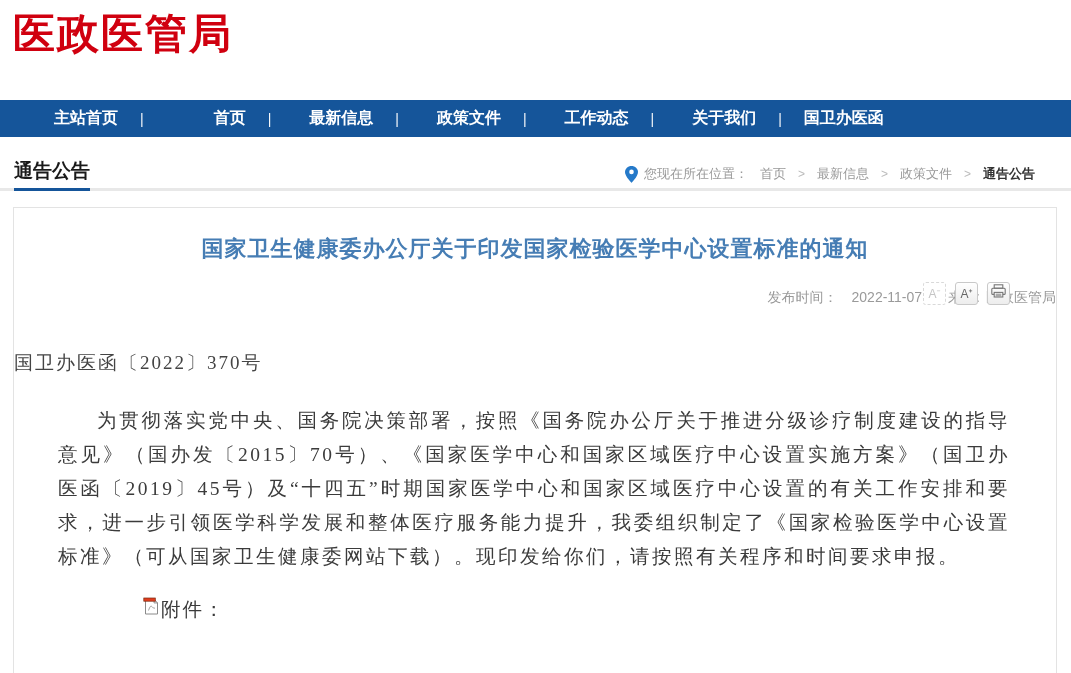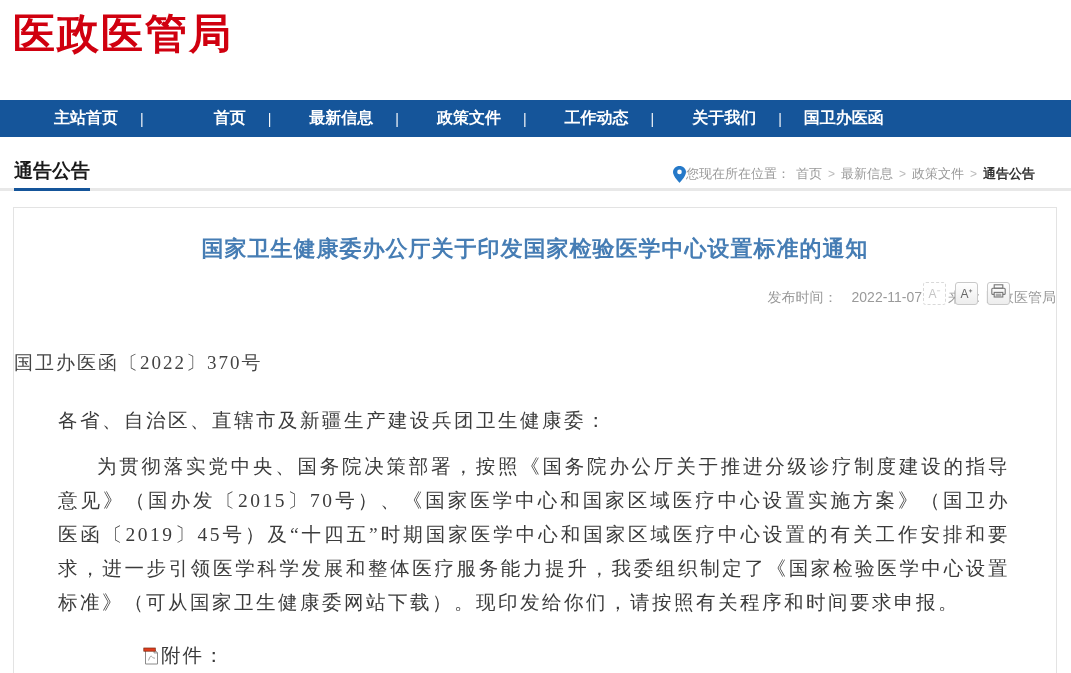--- a/index.html
+++ b/index.html
@@ -29,21 +29,21 @@
   
   .crumb-row { position: relative; margin-top: 14px; height: 40px; }
   .crumb-line { position: absolute; left: 0; right: 0; bottom: 0; height: 3px; background: #e8e8e8; }
   .section-title {
     position: absolute; left: 14px; bottom: 0; padding-bottom: 8px;
     font-size: 19px; font-weight: bold; color: #1a1a1a;
     border-bottom: 3px solid #15559a; line-height: 1;
   }
   .location {
     position: absolute; right: 30px; bottom: 8px;
-    font-size: 13px; color: #999999; display: flex; align-items: center; 
+    font-size: 13px; color: #999999; display: flex; align-items: center; gap: 6px;
   }
   .pin-icon { width: 13px; height: 17px; display: inline-block; }
   .crumb { color: #999999; text-decoration: none; cursor: pointer; margin: 0 6px; }
   .crumb-sep { color: #bbbbbb; font-size: 12px; }
   .crumb.current { color: #333333; font-weight: bold; cursor: default; }
 
   
   .article-box {
     position: absolute; left: 13px; top: 207px; width: 1044px; height: 500px;
     background: #ffffff; border: 1px solid #e3e3e3; border-bottom: none;
@@ -81,21 +81,21 @@
   .doc-body { padding: 0 46px 0 44px; margin-top: 28px; }
   .doc-para {
     font-size: 19.5px; color: #3b3b3b; line-height: 34px;
     letter-spacing: 2.5px; text-align: justify;
   }
   .doc-para + .doc-para { margin-top: 12px; }
   .doc-para.indent { text-indent: 2em; }
   .attachment-row {
     margin-top: 22px; padding-left: 85px;
     font-size: 19.5px; color: #3b3b3b; letter-spacing: 2px;
-    display: flex; align-items: center;
+    display: flex; align-items: flex-start;
   }
   .attach-icon { width: 17px; height: 19px; margin-right: 1px; flex: 0 0 auto; }
   .attachment-link { color: #3b3b3b; text-decoration: none; cursor: pointer; }
 </style>
 </head>
 <body>
 
 <div class="site-header">
   <div class="logo-text">医政医管局</div>
 </div>
@@ -158,21 +158,20 @@
             <line x1="4.6" y1="11.8" x2="10.4" y2="11.8" stroke="#777" stroke-width="0.9"></line>
           </svg>
         </span>
       </button>
     </div>
   </div>
 
   <div class="doc-number doc-serif">国卫办医函〔2022〕370号</div>
 
   <div class="doc-body">
-    <p class="doc-para doc-serif">各省、自治区、直辖市及新疆生产建设兵团卫生健康委：</p>
     <p class="doc-para doc-serif indent">为贯彻落实党中央、国务院决策部署，按照《国务院办公厅关于推进分级诊疗制度建设的指导意见》（国办发〔2015〕70号）、《国家医学中心和国家区域医疗中心设置实施方案》（国卫办医函〔2019〕45号）及“十四五”时期国家医学中心和国家区域医疗中心设置的有关工作安排和要求，进一步引领医学科学发展和整体医疗服务能力提升，我委组织制定了《国家检验医学中心设置标准》（可从国家卫生健康委网站下载）。现印发给你们，请按照有关程序和时间要求申报。</p>
 
     <div class="attachment-row doc-serif">
       <span class="attach-icon">
         <svg width="17" height="19" viewBox="0 0 17 19">
           <path d="M2.5 3.5 H11 L14.5 7 V18 H2.5 Z" fill="#ffffff" stroke="#8a8a8a" stroke-width="1"></path>
           <path d="M11 3.5 V7 H14.5 Z" fill="#dddddd" stroke="#8a8a8a" stroke-width="0.8"></path>
           <rect x="0.8" y="2" width="11.5" height="3.2" fill="#e03c1e" stroke="#7a2a10" stroke-width="0.7"></rect>
           <path d="M5.5 14.5 Q7.5 8.5 8.8 10.5 Q10 12.5 12 12.2" fill="none" stroke="#999999" stroke-width="0.9"></path>
         </svg>

